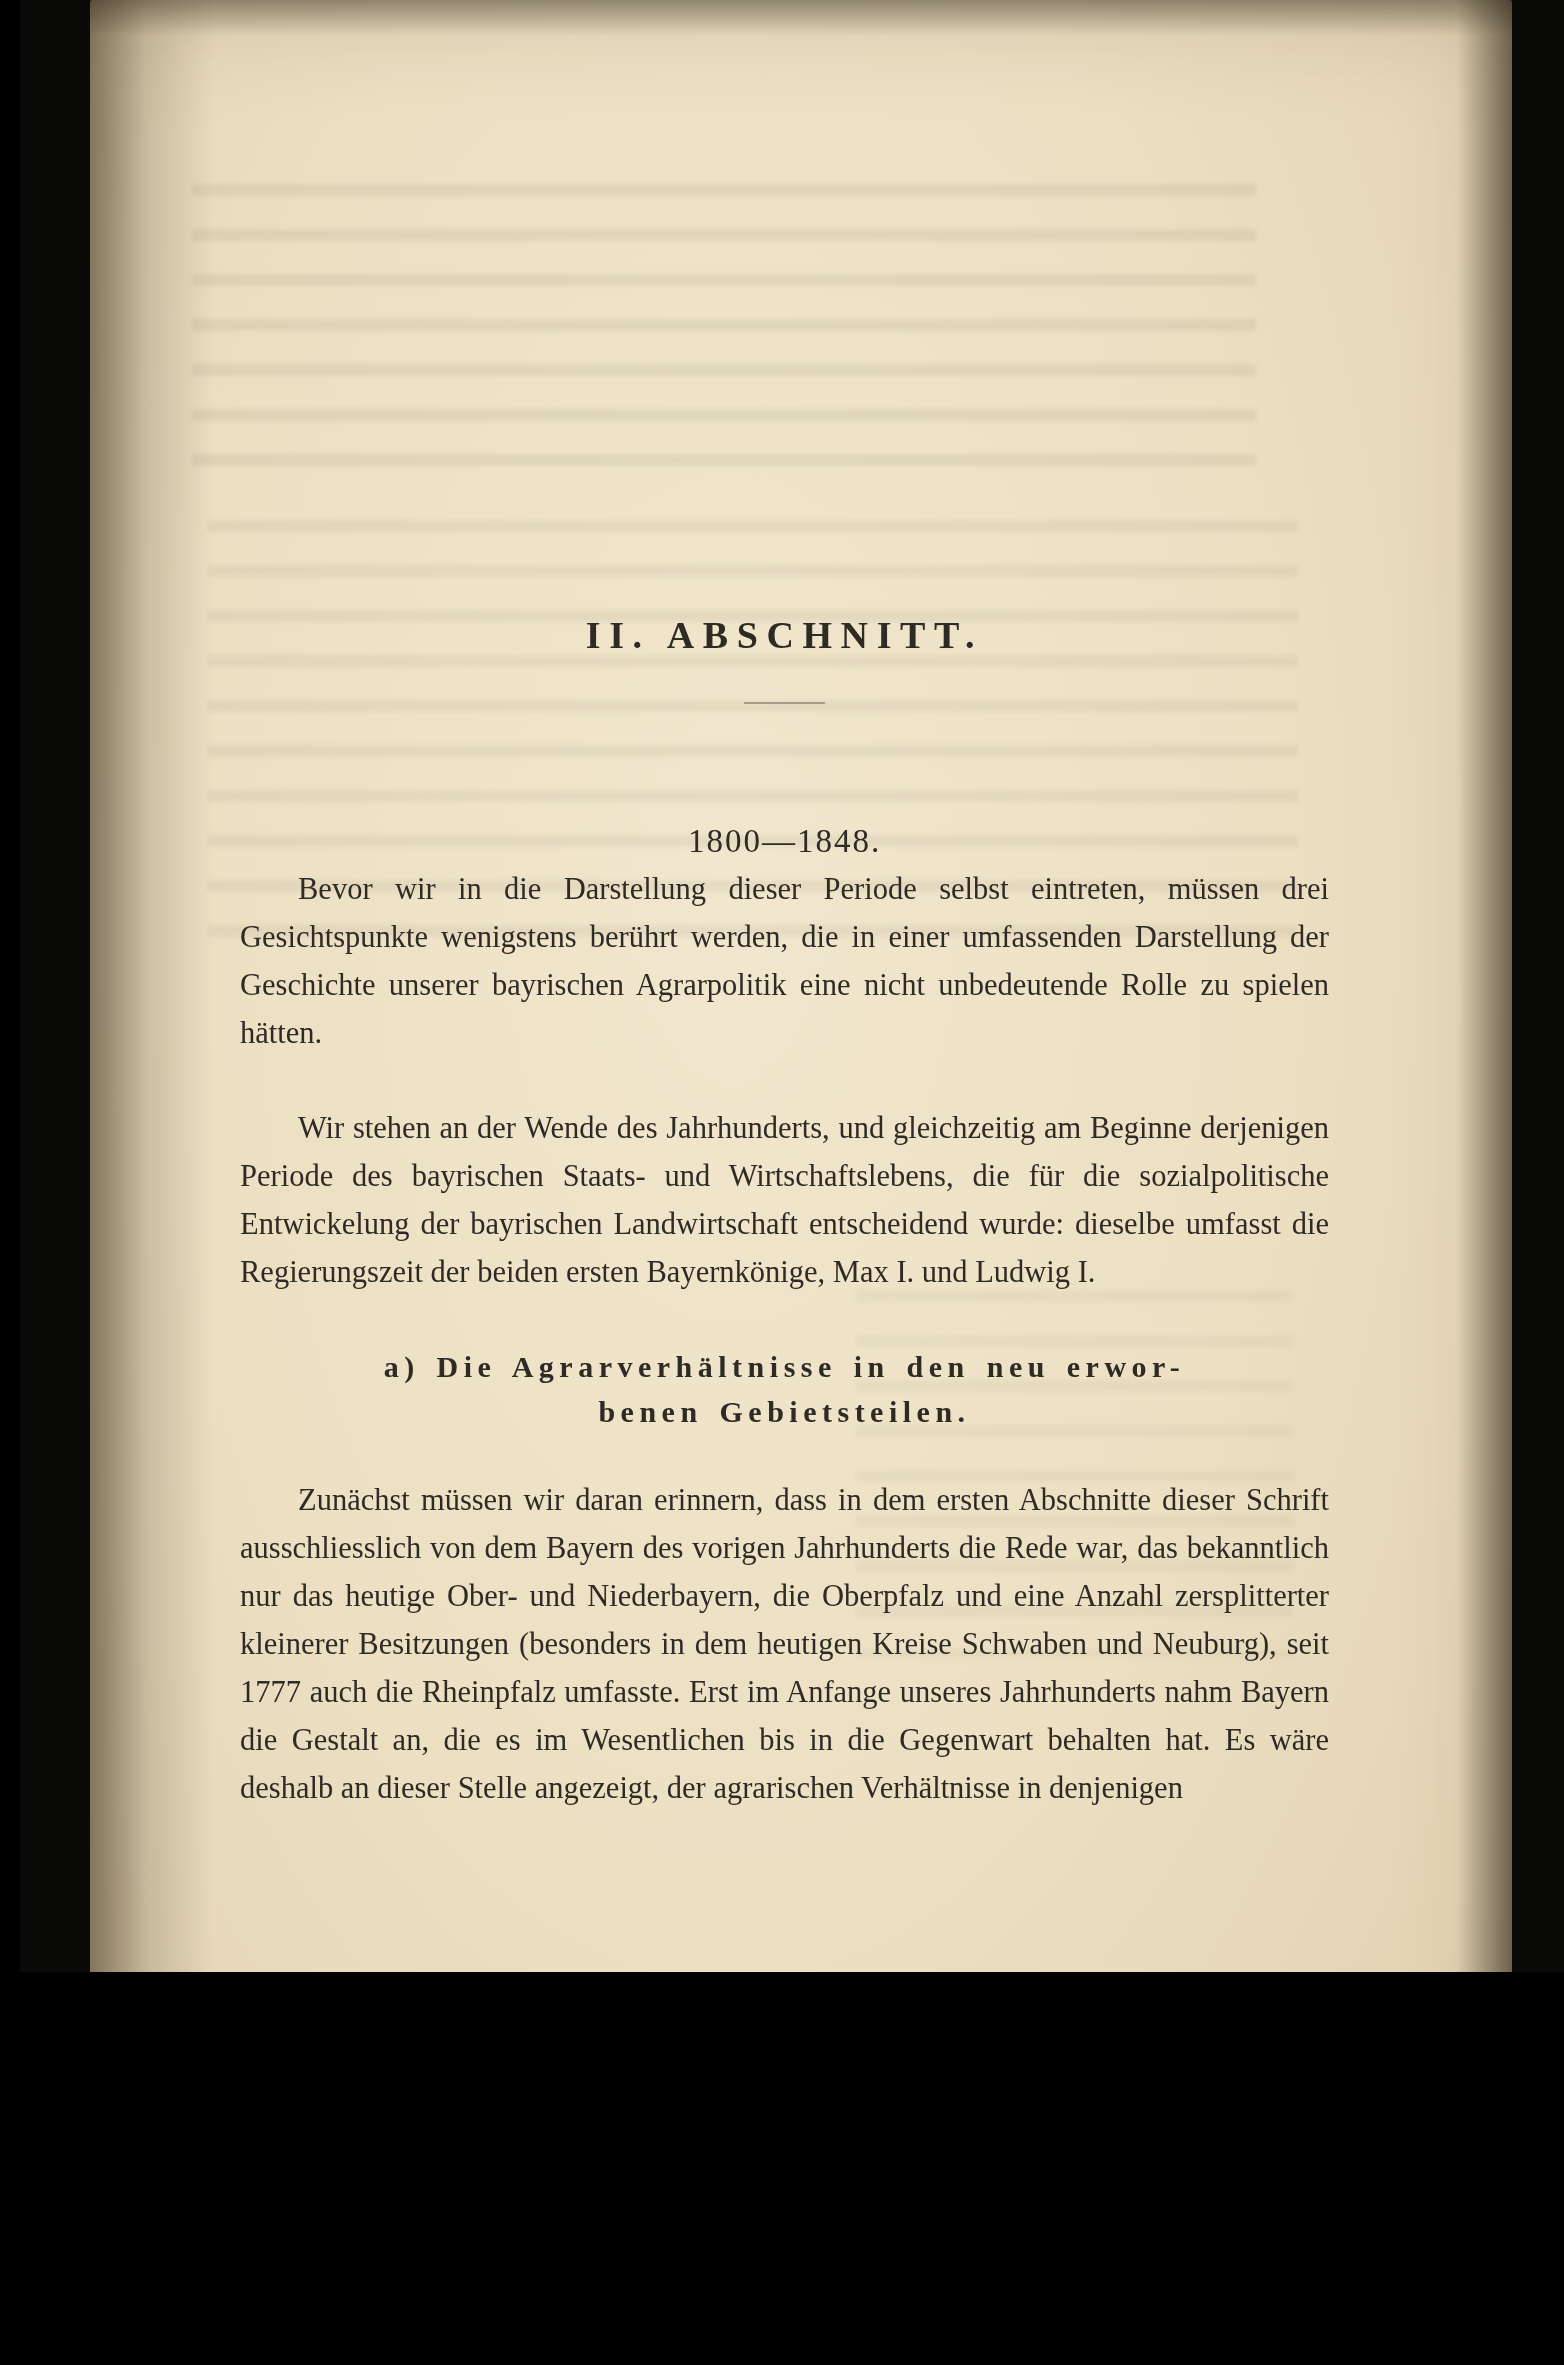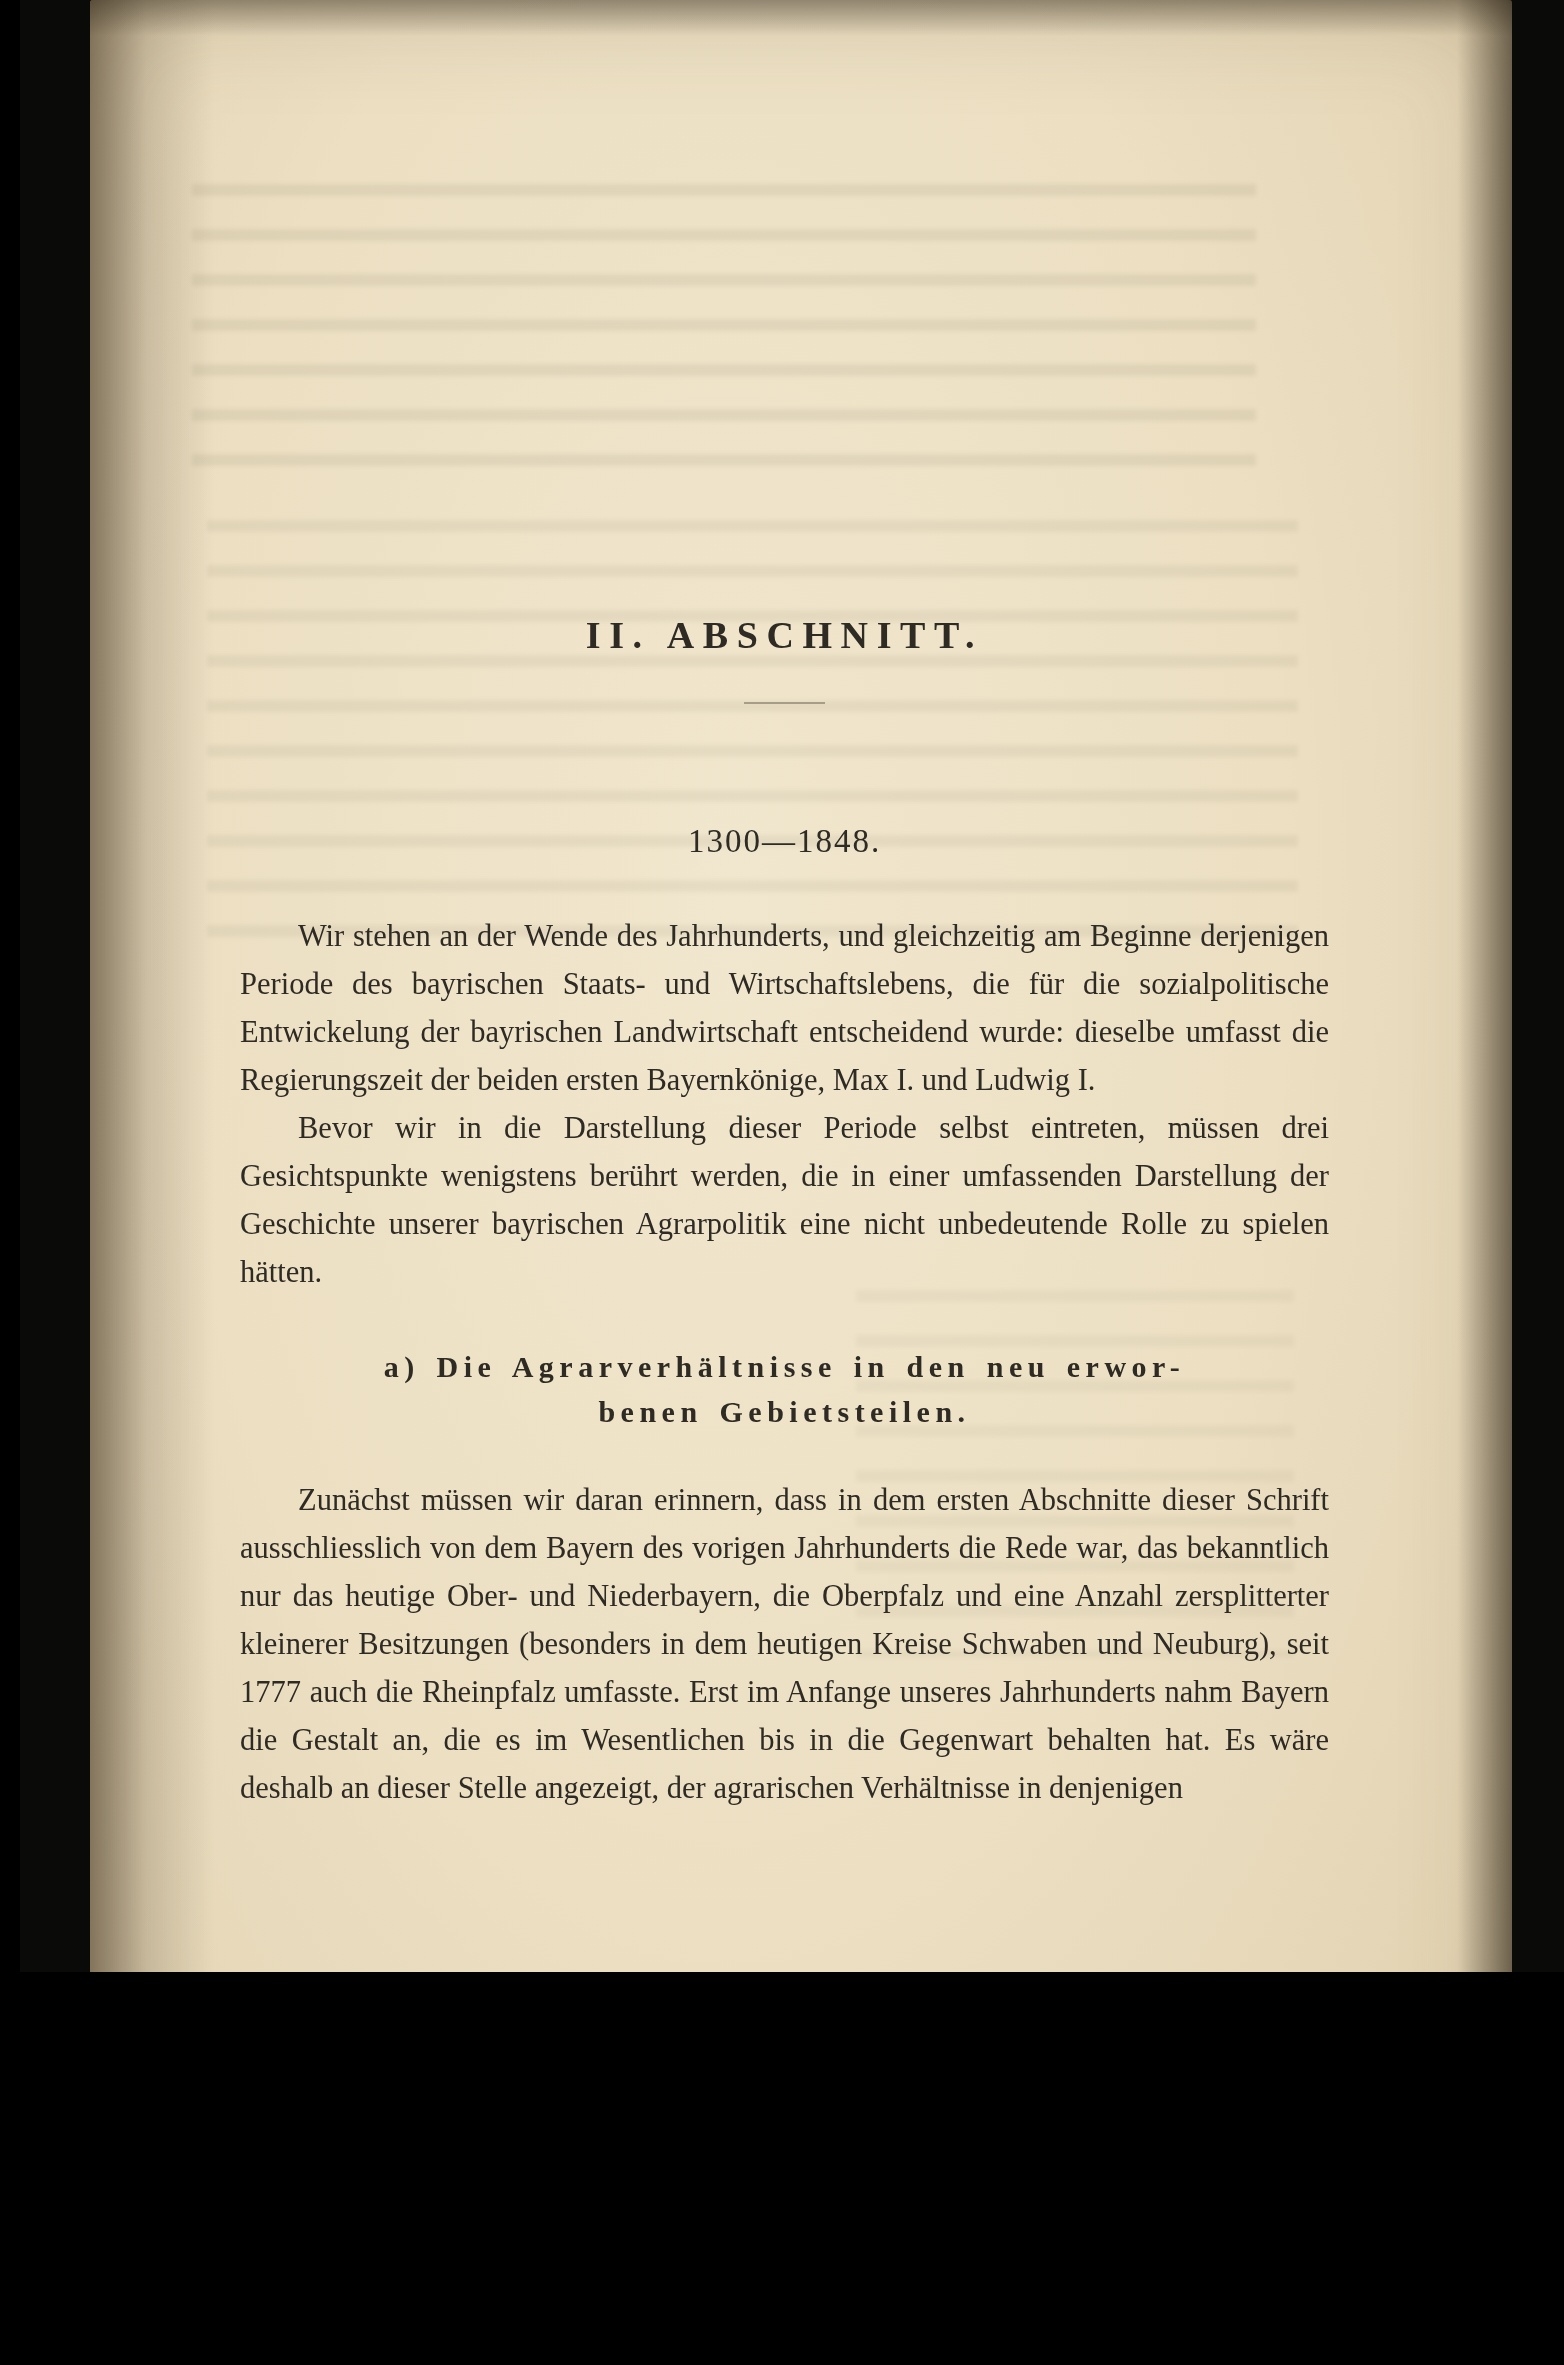--- a/index.html
+++ b/index.html
@@ -134,26 +134,26 @@
     <div class="ghost g3"></div>
 
     <div class="content">
 
       <h2 class="section-heading">II. ABSCHNITT.</h2>
 
       <div class="ornament-rule"></div>
 
       <h3 class="chapter-title">
         <br>
-        <span>1300—1848.</span>
+        <span>1800—1848.</span>
       </h3>
 
+      <p class="body-par">Bevor wir in die Darstellung dieser Periode selbst eintreten, müssen drei Gesichtspunkte wenigstens berührt werden, die in einer umfassenden Darstellung der Geschichte unserer bayrischen Agrarpolitik eine nicht unbedeutende Rolle zu spielen hätten.</p>
+
       <p class="body-par first">Wir stehen an der Wende des Jahrhunderts, und gleichzeitig am Beginne derjenigen Periode des bayrischen Staats- und Wirtschaftslebens, die für die sozialpolitische Entwickelung der bayrischen Landwirtschaft entscheidend wurde: dieselbe umfasst die Regierungszeit der beiden ersten Bayernkönige, Max I. und Ludwig I.</p>
-
-      <p class="body-par">Bevor wir in die Darstellung dieser Periode selbst eintreten, müssen drei Gesichtspunkte wenigstens berührt werden, die in einer umfassenden Darstellung der Geschichte unserer bayrischen Agrarpolitik eine nicht unbedeutende Rolle zu spielen hätten.</p>
 
       <h4 class="subheading">
         <span>a) Die Agrarverhältnisse in den neu erwor-</span><br>
         <span>benen Gebietsteilen.</span>
       </h4>
 
       <p class="body-par after-sub">Zunächst müssen wir daran erinnern, dass in dem ersten Abschnitte dieser Schrift ausschliesslich von dem Bayern des vorigen Jahrhunderts die Rede war, das bekanntlich nur das heutige Ober- und Niederbayern, die Oberpfalz und eine Anzahl zersplitterter kleinerer Besitzungen (besonders in dem heutigen Kreise Schwaben und Neuburg), seit 1777 auch die Rheinpfalz umfasste. Erst im Anfange unseres Jahrhunderts nahm Bayern die Gestalt an, die es im Wesentlichen bis in die Gegenwart behalten hat. Es wäre deshalb an dieser Stelle angezeigt, der agrarischen Verhältnisse in denjenigen</p>
 
     </div>
   </div>

